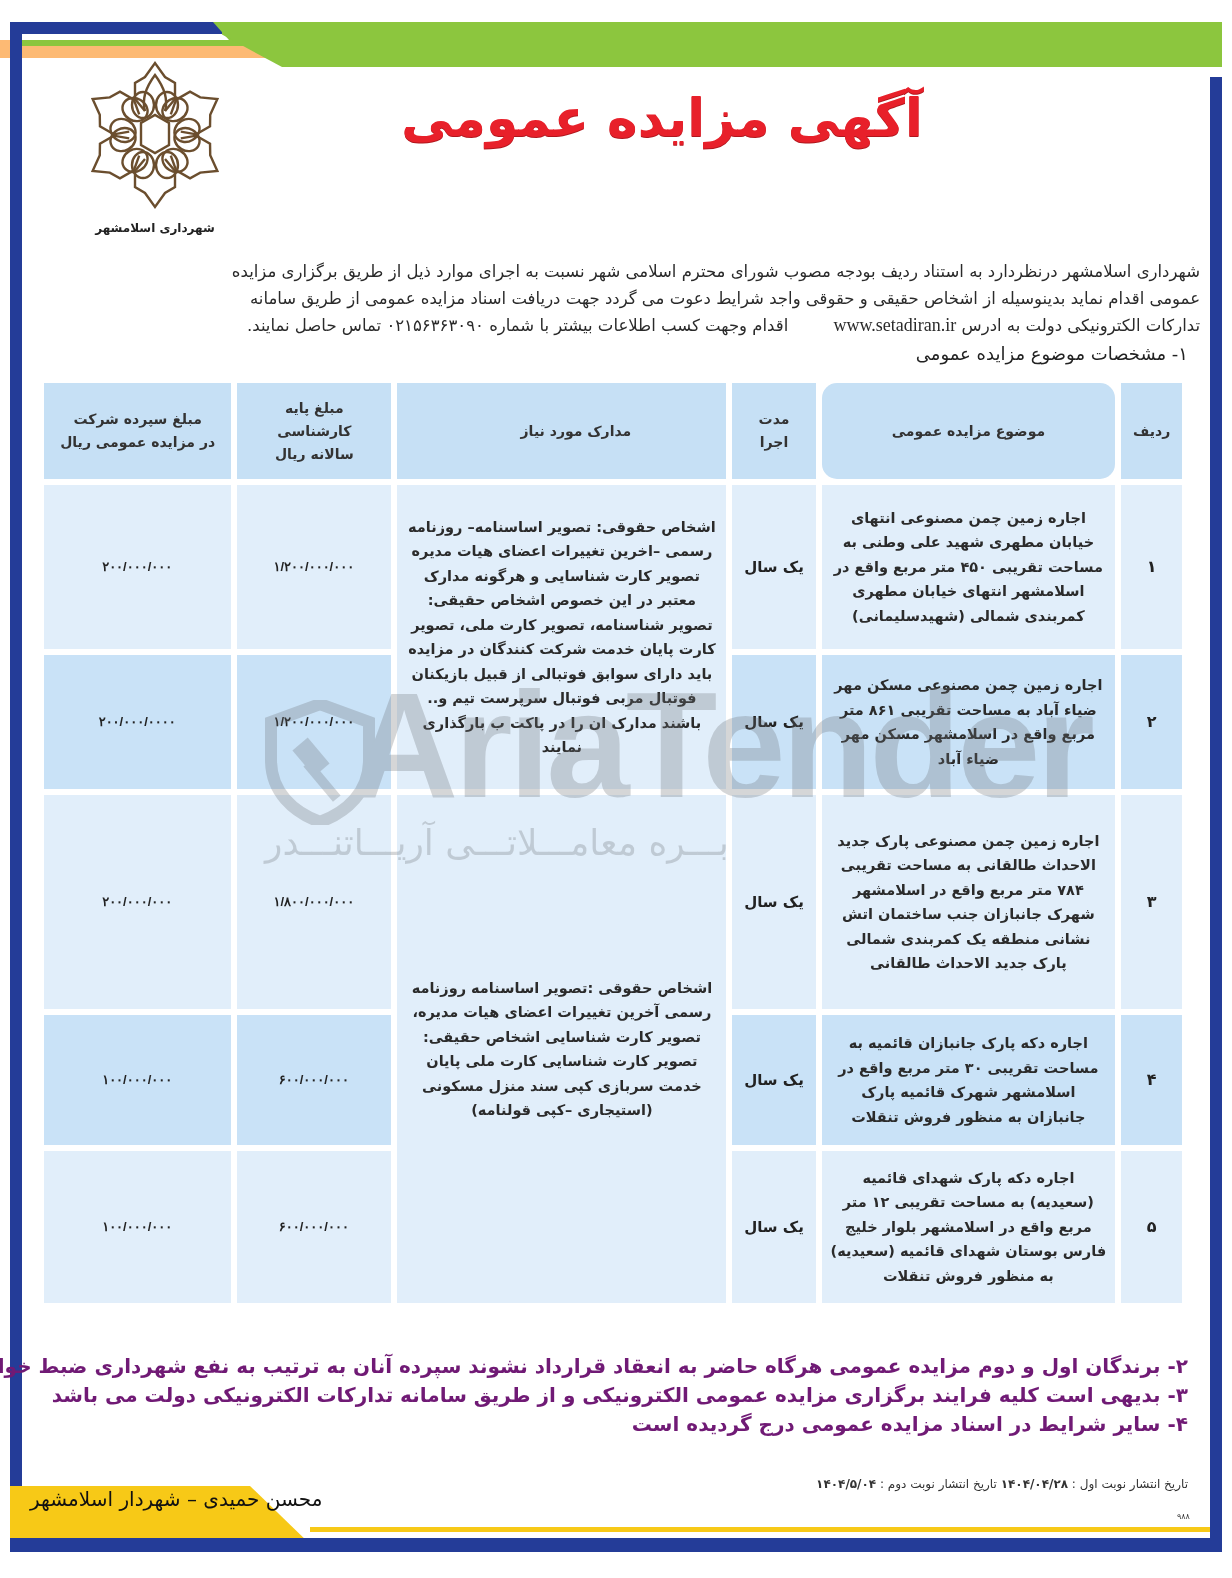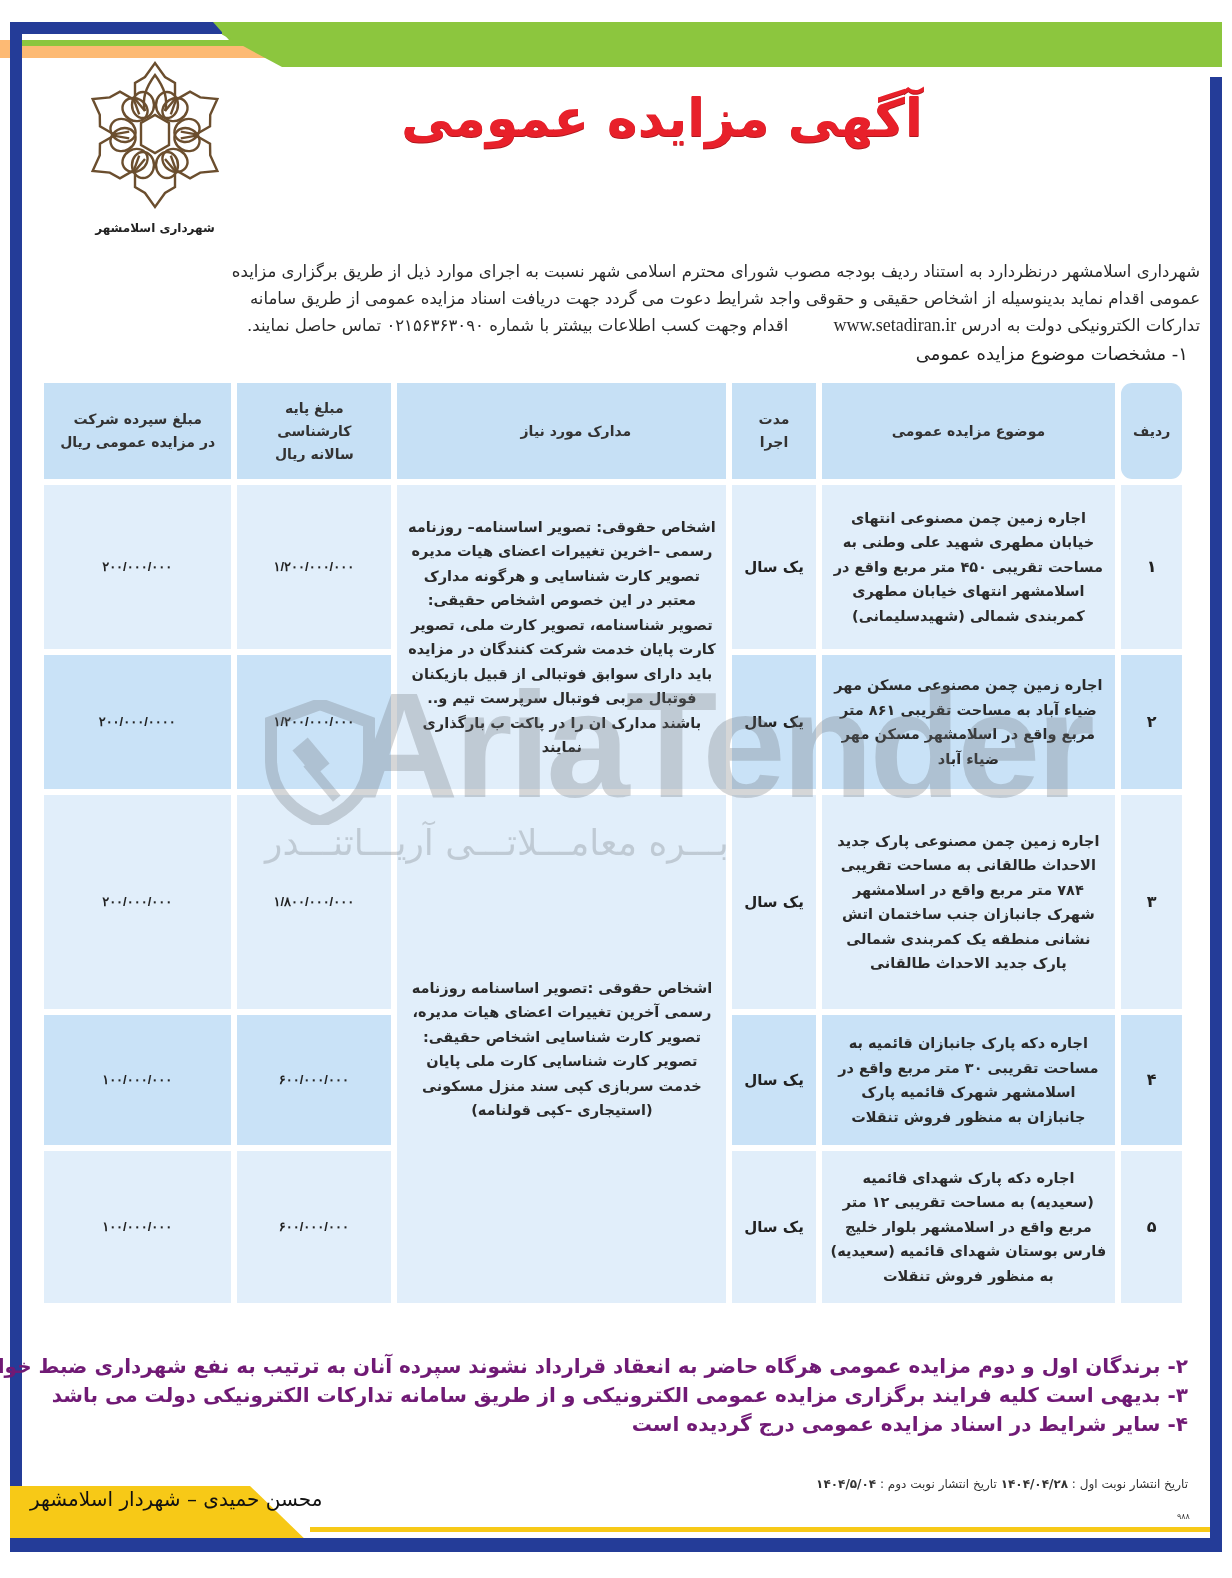--- a/index.html
+++ b/index.html
@@ -42,22 +42,22 @@
     .tbl-wrap { position: absolute; right: 12px; top: 322px; width: 1150px; }
     table { width: 100%; border-collapse: separate; border-spacing: 6px 6px; direction: rtl; }
     th, td { text-align: center; vertical-align: middle; font-size: 14.5px; line-height: 24px; color: #222; }
     th { background: #c6e0f5; height: 96px; font-weight: bold; font-size: 14px; line-height: 23px; color: #333; }
     td { background: #e1eefa; padding: 4px 8px; }
     tr.alt td { background: #c9e2f7; }
     td.num { font-family: Liberation Sans, sans-serif; font-weight: bold; font-size: 13px; letter-spacing: .5px; padding-left: 7px; }
     td.idx { font-weight: bold; font-size: 16px; }
     td.subject, td.docs { font-weight: bold; font-size: 14.5px; line-height: 24.5px; color: #2b2b2b; }
     td.dur { font-weight: bold; font-size: 15px; }
-    .c-idx { width: 60px; border-radius: 11px; }
-    .c-subject { width: 290px; }
+    .c-idx { width: 60px; }
+    .c-subject { width: 290px; border-radius: 15px; }
     .c-dur { width: 82px; }
     .c-docs { width: 325px; padding-left: 28px; }
     .c-base { width: 152px; }
     .c-dep { width: 185px; }
     td.docs-merged { background: #e1eefa; }
 
     
     .watermark { position: absolute; left: 255px; top: 680px; width: 720px; height: 180px; pointer-events: none; opacity: .28; }
     .wm-text { position: absolute; left: 95px; top: -10px; font-size: 150px; font-weight: bold; color: #6b6f74; font-family: "Liberation Sans", sans-serif; letter-spacing: -4px; line-height: 150px; }
     .wm-sub { position: absolute; left: 10px; top: 142px; font-size: 36px; color: #6b6f74; letter-spacing: 16px; white-space: nowrap; }

